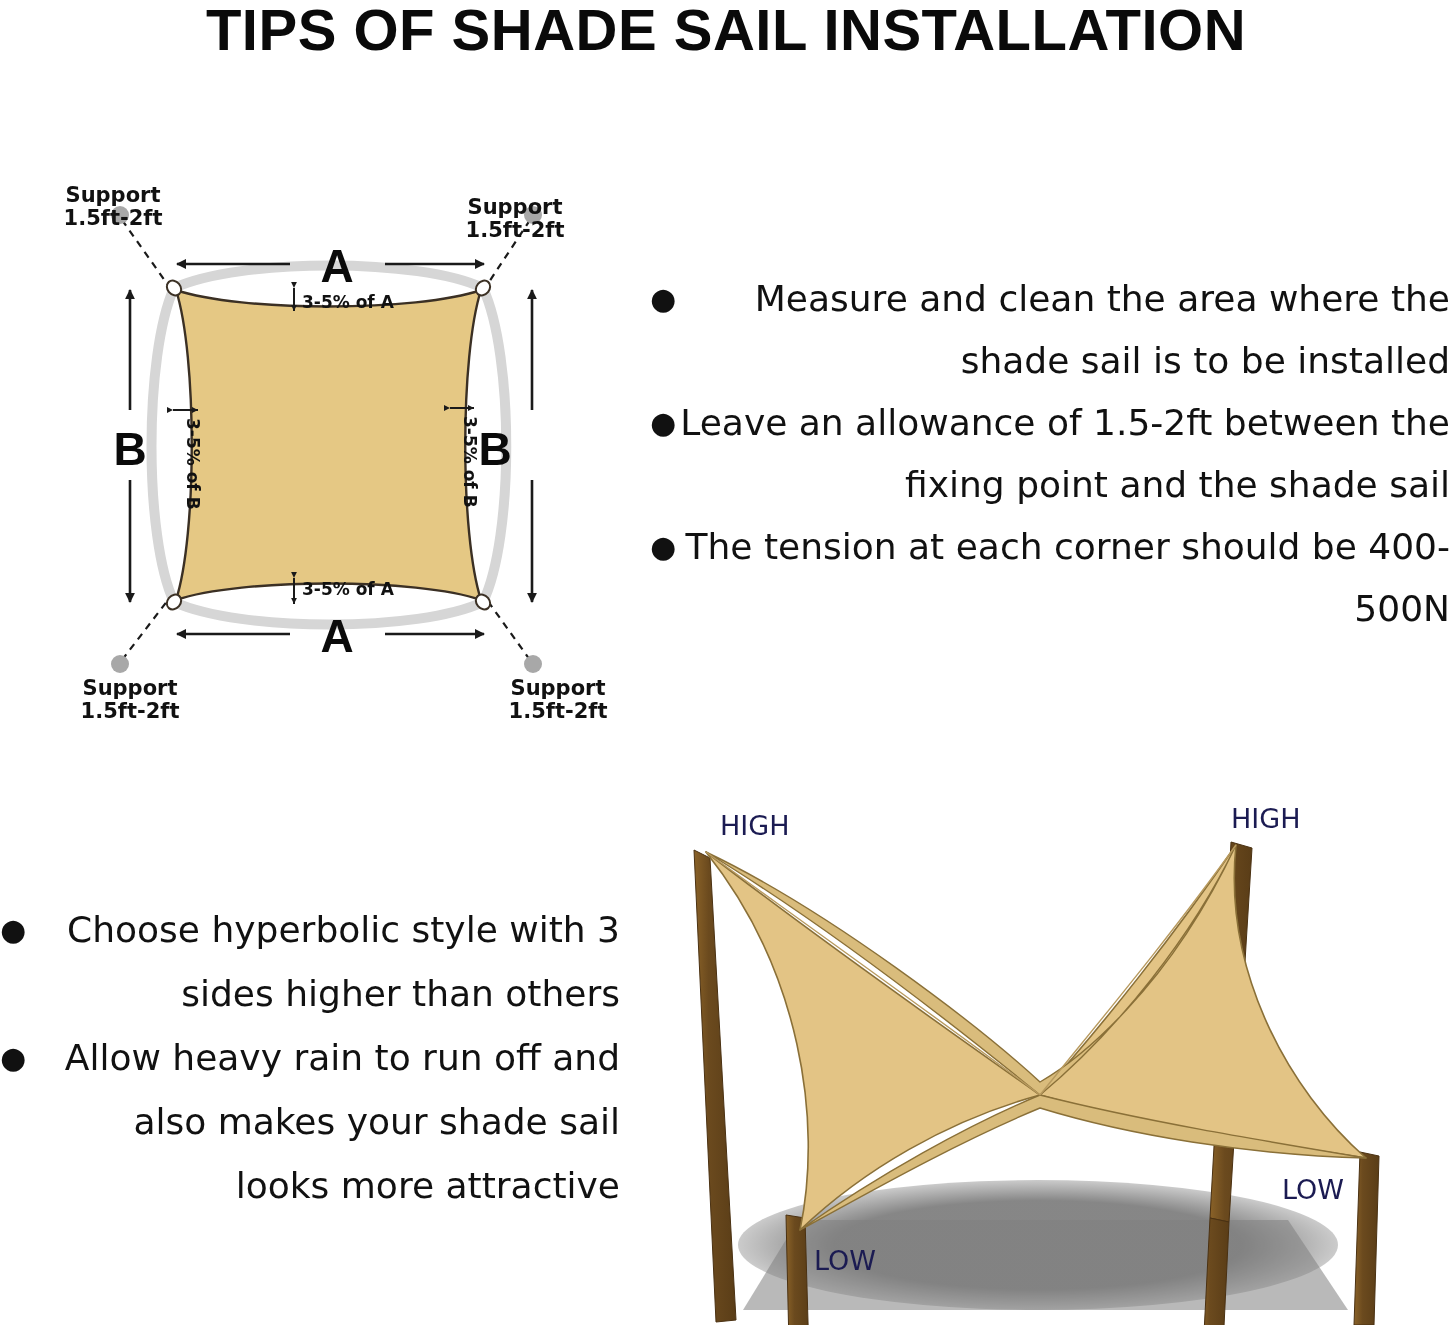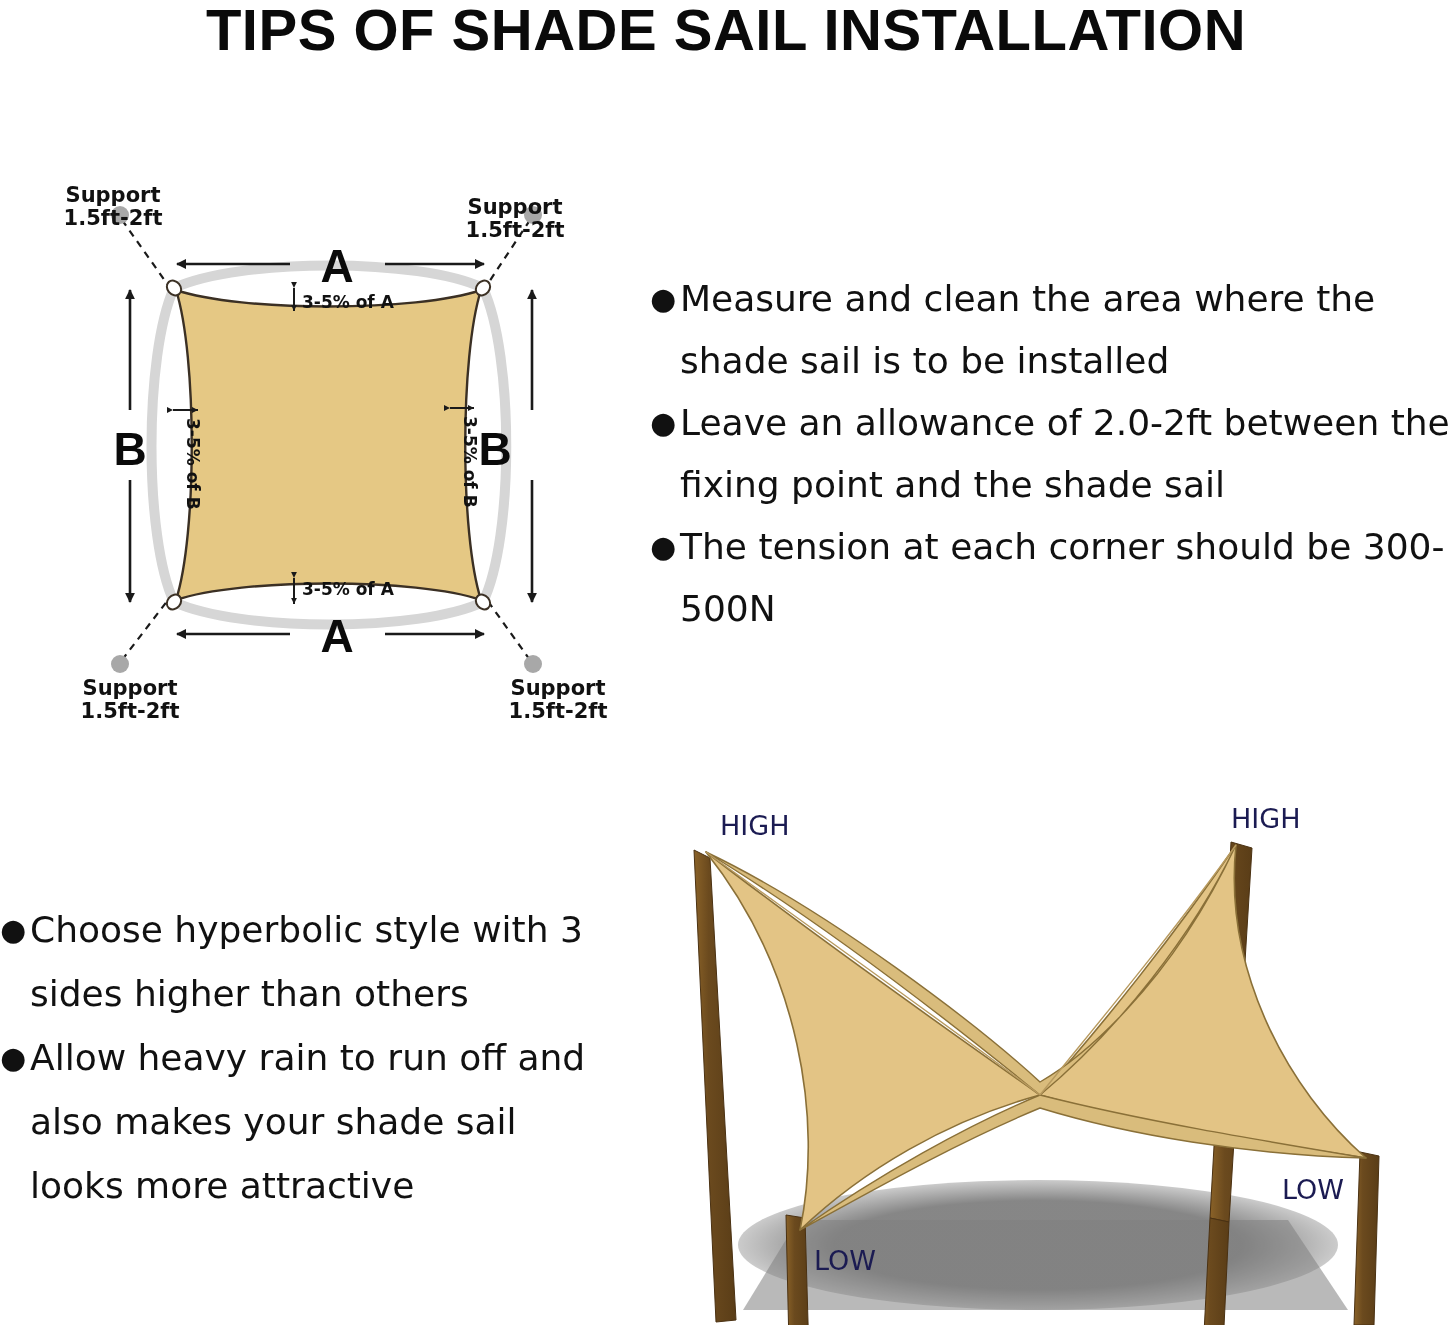--- a/index.html
+++ b/index.html
@@ -68,20 +68,21 @@
   .bullet-dot {
     flex: 0 0 auto;
     width: 30px;
     font-size: 30px;
     line-height: 62px;
     text-align: left;
   }
   .bullets-left .bullet-dot { line-height: 64px; }
   .bullet-text {
     flex: 1 1 auto;
+    text-align: right;
   }
 
   
   .illus {
     position: absolute;
     left: 648px;
     top: 790px;
     width: 772px;
     height: 535px;
   }
@@ -204,25 +205,25 @@
   </svg>
 </div>
 
 <div class="bullets bullets-right">
   <div class="bullet-item">
     <span class="bullet-dot">●</span>
     <span class="bullet-text">Measure and clean the area where the shade sail is to be installed</span>
   </div>
   <div class="bullet-item">
     <span class="bullet-dot">●</span>
-    <span class="bullet-text">Leave an allowance of 2.0-2ft between the fixing point and the shade sail</span>
-  </div>
-  <div class="bullet-item">
-    <span class="bullet-dot">●</span>
-    <span class="bullet-text">The tension at each corner should be 300-500N</span>
+    <span class="bullet-text">Leave an allowance of 1.5-2ft between the fixing point and the shade sail</span>
+  </div>
+  <div class="bullet-item">
+    <span class="bullet-dot">●</span>
+    <span class="bullet-text">The tension at each corner should be 400-500N</span>
   </div>
 </div>
 
 <div class="bullets bullets-left">
   <div class="bullet-item">
     <span class="bullet-dot">●</span>
     <span class="bullet-text">Choose hyperbolic style with 3 sides higher than others</span>
   </div>
   <div class="bullet-item">
     <span class="bullet-dot">●</span>

